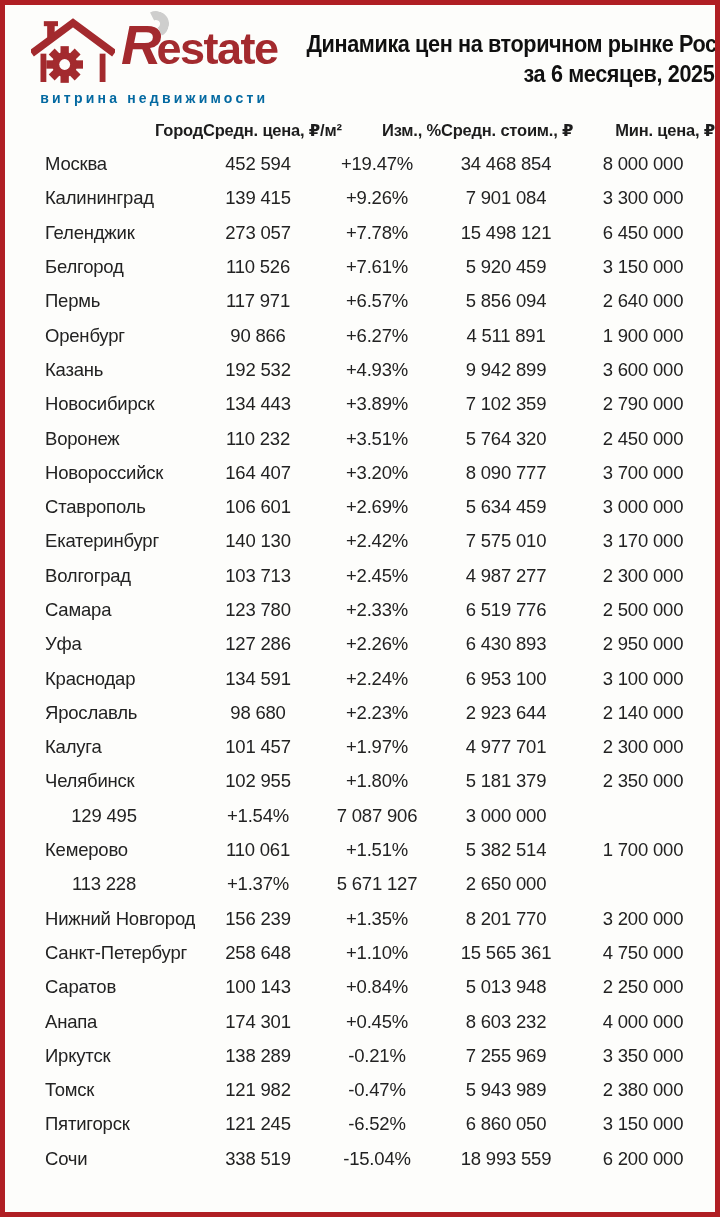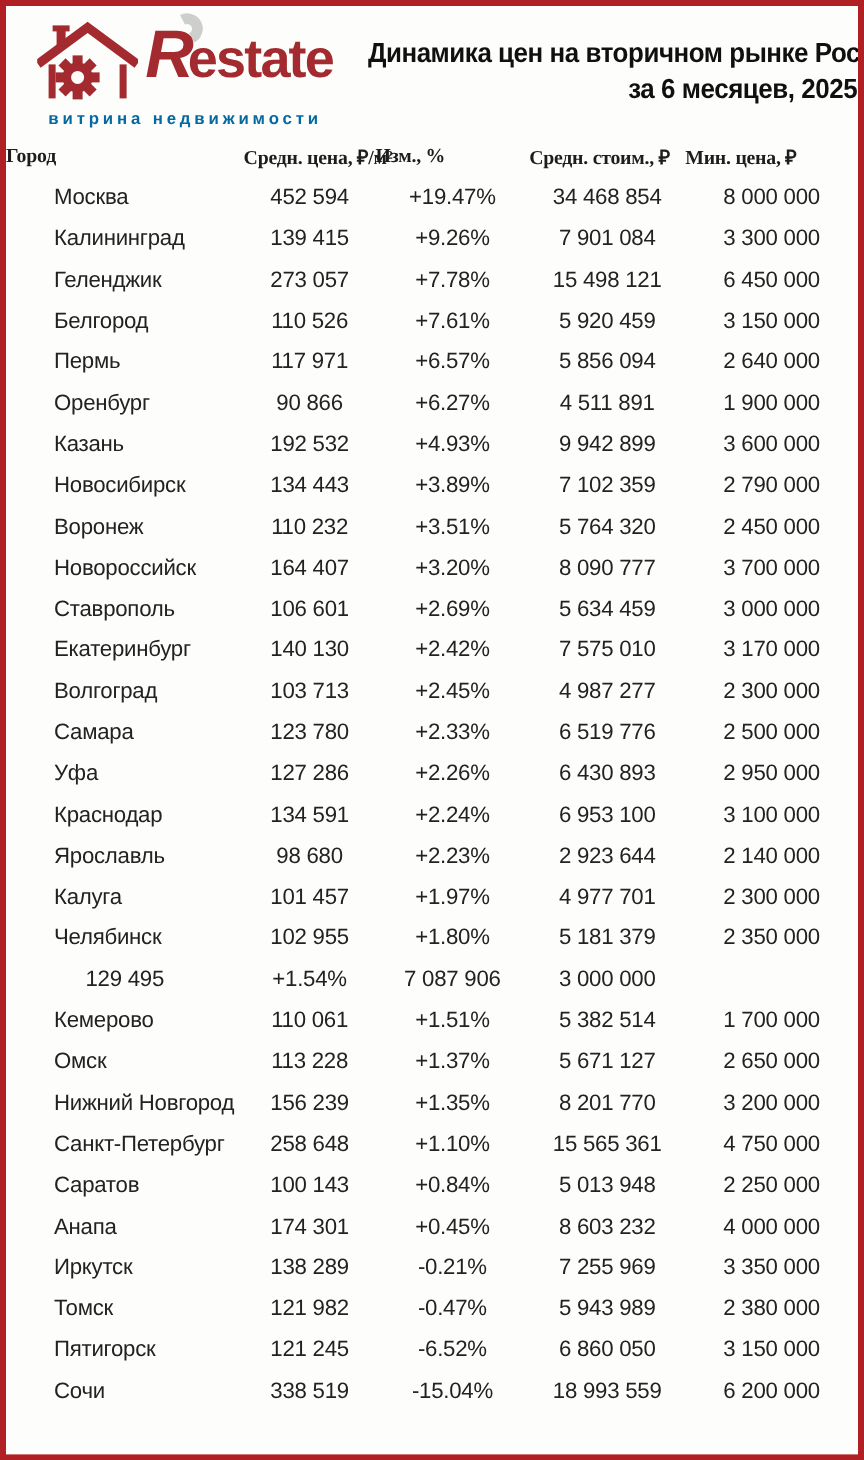--- a/index.html
+++ b/index.html
@@ -42,21 +42,21 @@
   .title-block {
     margin-left:auto; text-align:right; padding-top:12px;
     font-weight:bold; font-size:23px; line-height:1.32; color:#101010;
     letter-spacing:-0.4px; transform:scaleX(.94); transform-origin:right top;
     white-space:nowrap;
   }
 
   
   .grid-cols { display:grid; grid-template-columns:198px 110px 128px 130px 144px; }
   .colheader { font-weight:bold; font-size:16.5px; margin-top:10px; height:34px; align-items:center; letter-spacing:-0.2px; }
-  .colheader .h { text-align:left; white-space:nowrap;font-family:Liberation Serif, serif; }
+  .colheader .h { text-align:right; white-space:nowrap; }
   .tbody { display:block; }
   .row { height:34.3px; align-items:center; font-size:18.5px; letter-spacing:-0.2px; color:#222; }
   .cell { text-align:center; white-space:nowrap; }
   .cell.c0 { text-align:left; padding-left:40px; }
 </style>
 </head>
 <body>
 
 <div class="header">
   <div class="logo">
@@ -245,21 +245,20 @@
       <div class="cell c4">3 000 000</div>
     </div>
     <div class="row grid-cols">
       <div class="cell c0">Кемерово</div>
       <div class="cell c1">110 061</div>
       <div class="cell c2">+1.51%</div>
       <div class="cell c3">5 382 514</div>
       <div class="cell c4">1 700 000</div>
     </div>
     <div class="row grid-cols">
-      <div class="cell c0">Омск</div>
       <div class="cell c1">113 228</div>
       <div class="cell c2">+1.37%</div>
       <div class="cell c3">5 671 127</div>
       <div class="cell c4">2 650 000</div>
     </div>
     <div class="row grid-cols">
       <div class="cell c0">Нижний Новгород</div>
       <div class="cell c1">156 239</div>
       <div class="cell c2">+1.35%</div>
       <div class="cell c3">8 201 770</div>

